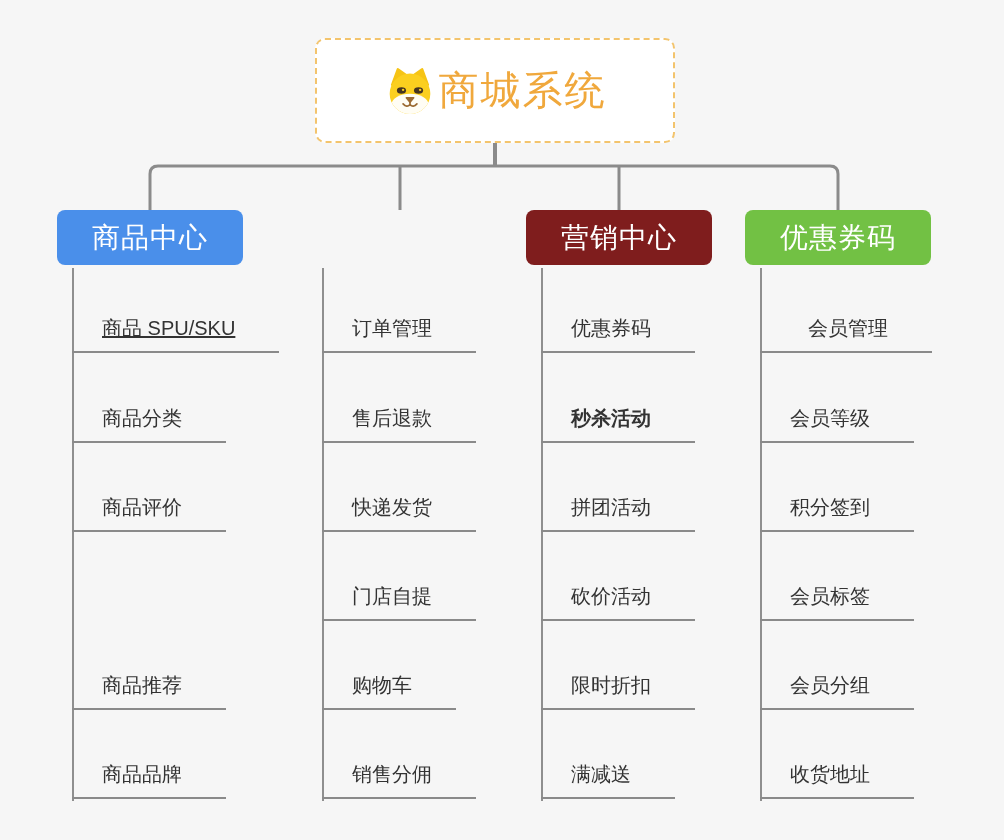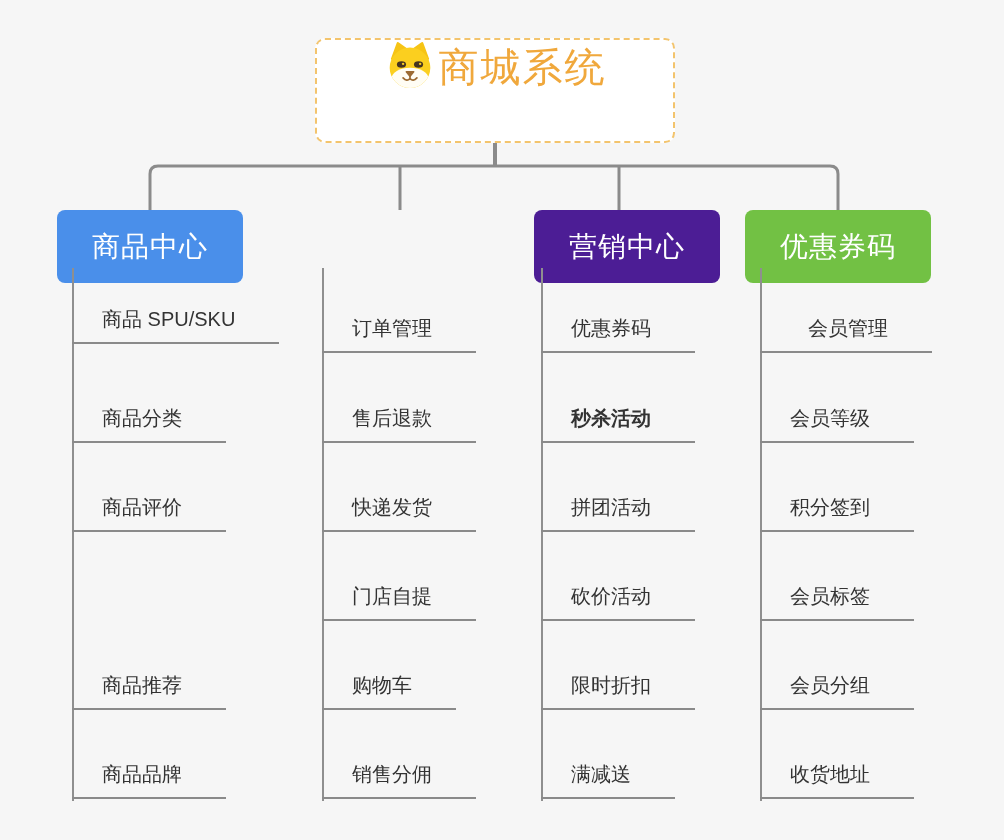--- a/index.html
+++ b/index.html
@@ -13,34 +13,34 @@
   .canvas{position:absolute;inset:0;}
   svg.connectors{position:absolute;left:0;top:0;pointer-events:none;}
 
   
   .root-node{
     position:absolute;left:315px;top:38px;width:360px;height:105px;
     background:#ffffff;
     border:2px dashed #f3c46d;
     border-radius:10px;
     box-sizing:border-box;
-    display:flex;justify-content:center;gap:3px;
+    display:flex;align-items:center;justify-content:center;gap:3px;
   }
   .dog{width:52px;height:49px;display:inline-block;flex:0 0 auto;}
   .root-title{
     font-size:40px;
     color:#f0a83c;
     letter-spacing:2px;
     white-space:nowrap;
   }
 
   
   .branch{position:absolute;top:210px;width:230px;height:600px;}
   .branch-header{
-    position:absolute;left:0;top:0;width:186px;height:73px;
+    position:absolute;left:0;top:0;width:186px;height:55px;
     border-radius:8px;
     display:flex;align-items:center;justify-content:center;
     color:#ffffff;font-size:28px;letter-spacing:1px;
     white-space:nowrap;
   }
   .trunk{
     position:absolute;left:15px;top:58px;width:2px;height:533px;
     background:#8f8f8f;
   }
   .item{
@@ -85,37 +85,37 @@
     </span>
     <span class="root-title">商城系统</span>
   </div>
 
   <div id="branches">
       <div class="branch" style="left: 57px;">
       <div class="branch-header" style="background: rgb(74, 143, 234);">
         <span class="branch-label">商品中心</span>
       </div>
       <div class="trunk"></div>
-    <div class="item" style="top: 94px;">商品 SPU/SKU</div>
+    <div class="item" style="top: 103px; text-decoration: underline;">商品 SPU/SKU</div>
         <div class="item" style="top: 193px;">商品分类</div>
         <div class="item" style="top: 282px;">商品评价</div>
         <div class="item" style="top: 460px;">商品推荐</div>
         <div class="item" style="top: 549px;">商品品牌</div>
       </div>
       <div class="branch" style="left: 307px;">
       <div class="trunk"></div>
     <div class="item" style="top: 103px;">订单管理</div>
         <div class="item" style="top: 193px;">售后退款</div>
         <div class="item" style="top: 282px;">快递发货</div>
         <div class="item" style="top: 371px;">门店自提</div>
         <div class="item" style="top: 460px;">购物车</div>
         <div class="item" style="top: 549px;">销售分佣</div>
       </div>
       <div class="branch" style="left: 526px;">
-      <div class="branch-header" style="background: #4c1d95; margin-left: 8px;">
+      <div class="branch-header" style="background: #7f1d1d;">
         <span class="branch-label">营销中心</span>
       </div>
       <div class="trunk"></div>
     <div class="item" style="top: 103px;">优惠券码</div>
         <div class="item" style="top: 193px; font-weight: bold;">秒杀活动</div>
         <div class="item" style="top: 282px; font-family: Liberation Serif, serif;">拼团活动</div>
         <div class="item" style="top: 371px;">砍价活动</div>
         <div class="item" style="top: 460px;">限时折扣</div>
         <div class="item" style="top: 549px;">满减送</div>
       </div>

